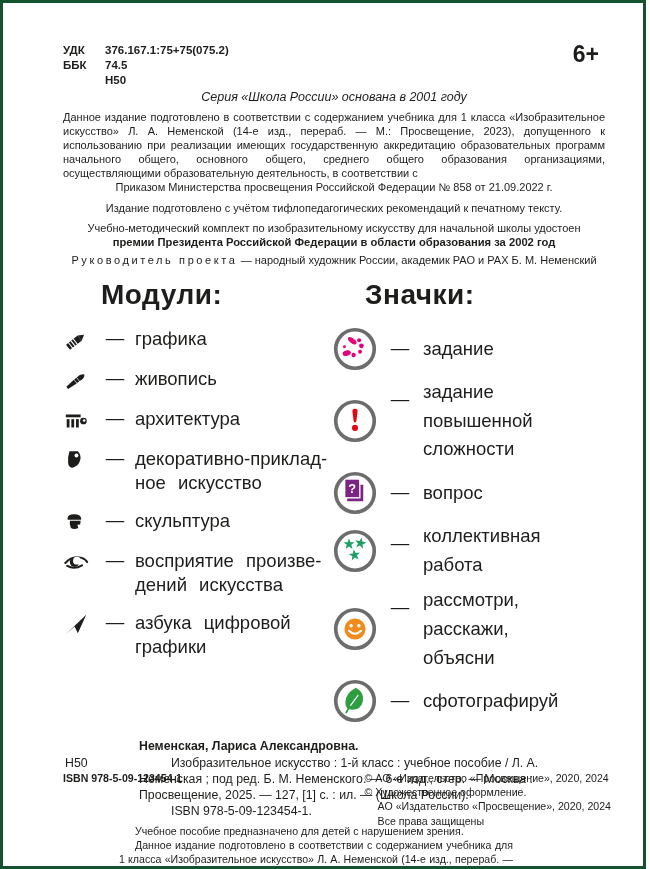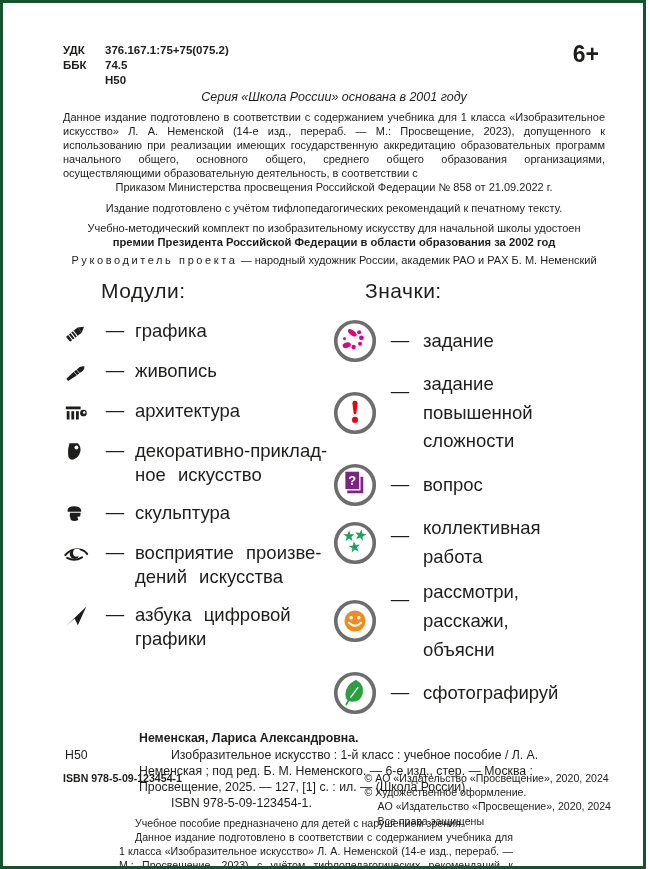--- a/index.html
+++ b/index.html
@@ -18,21 +18,21 @@
   .p-just { font-size:11px; line-height:1.28; text-align:justify; margin:0; }
   .c-line { text-align:center; font-size:11px; line-height:1.3; margin:0; }
   .c-line.gap { margin-top:6px; }
   .prize { font-weight:bold; font-size:11.2px; }
   .leader { margin-top:3px; font-size:11px; }
   .leader .sp { letter-spacing:2.6px; }
   
   .cols { display:flex; margin-top:12px; }
   .col-left { width:270px; flex:none; }
   .col-right { flex:1; }
-  .col-title { font-size:21px; font-weight:normal; margin:0 0 16px 38px; letter-spacing:.5px; }
+  .col-title { font-size:28px; font-weight:bold; margin:0 0 16px 38px; letter-spacing:.5px; }
   .col-right .col-title { margin-left:32px; }
   .m-item { display:flex; align-items:flex-start; margin-bottom:13px; }
   .m-icon { width:32px; flex:none; margin-top:1px; }
   .m-icon svg { width:26px; height:26px; display:block; }
   .m-dash { width:40px; flex:none; text-align:center; font-size:18.5px; }
   .m-label { font-size:18.5px; line-height:1.32; white-space:pre-line; word-spacing:7px; }
   .b-item { display:flex; align-items:center; margin-bottom:7px; }
   .b-icon { width:44px; height:44px; flex:none; display:block; }
   .b-dash { width:46px; flex:none; text-align:center; font-size:18.5px; align-self:flex-start; margin-top:10px; }
   .b-label { font-size:18.5px; line-height:1.55; white-space:pre-line; word-spacing:6px; }

